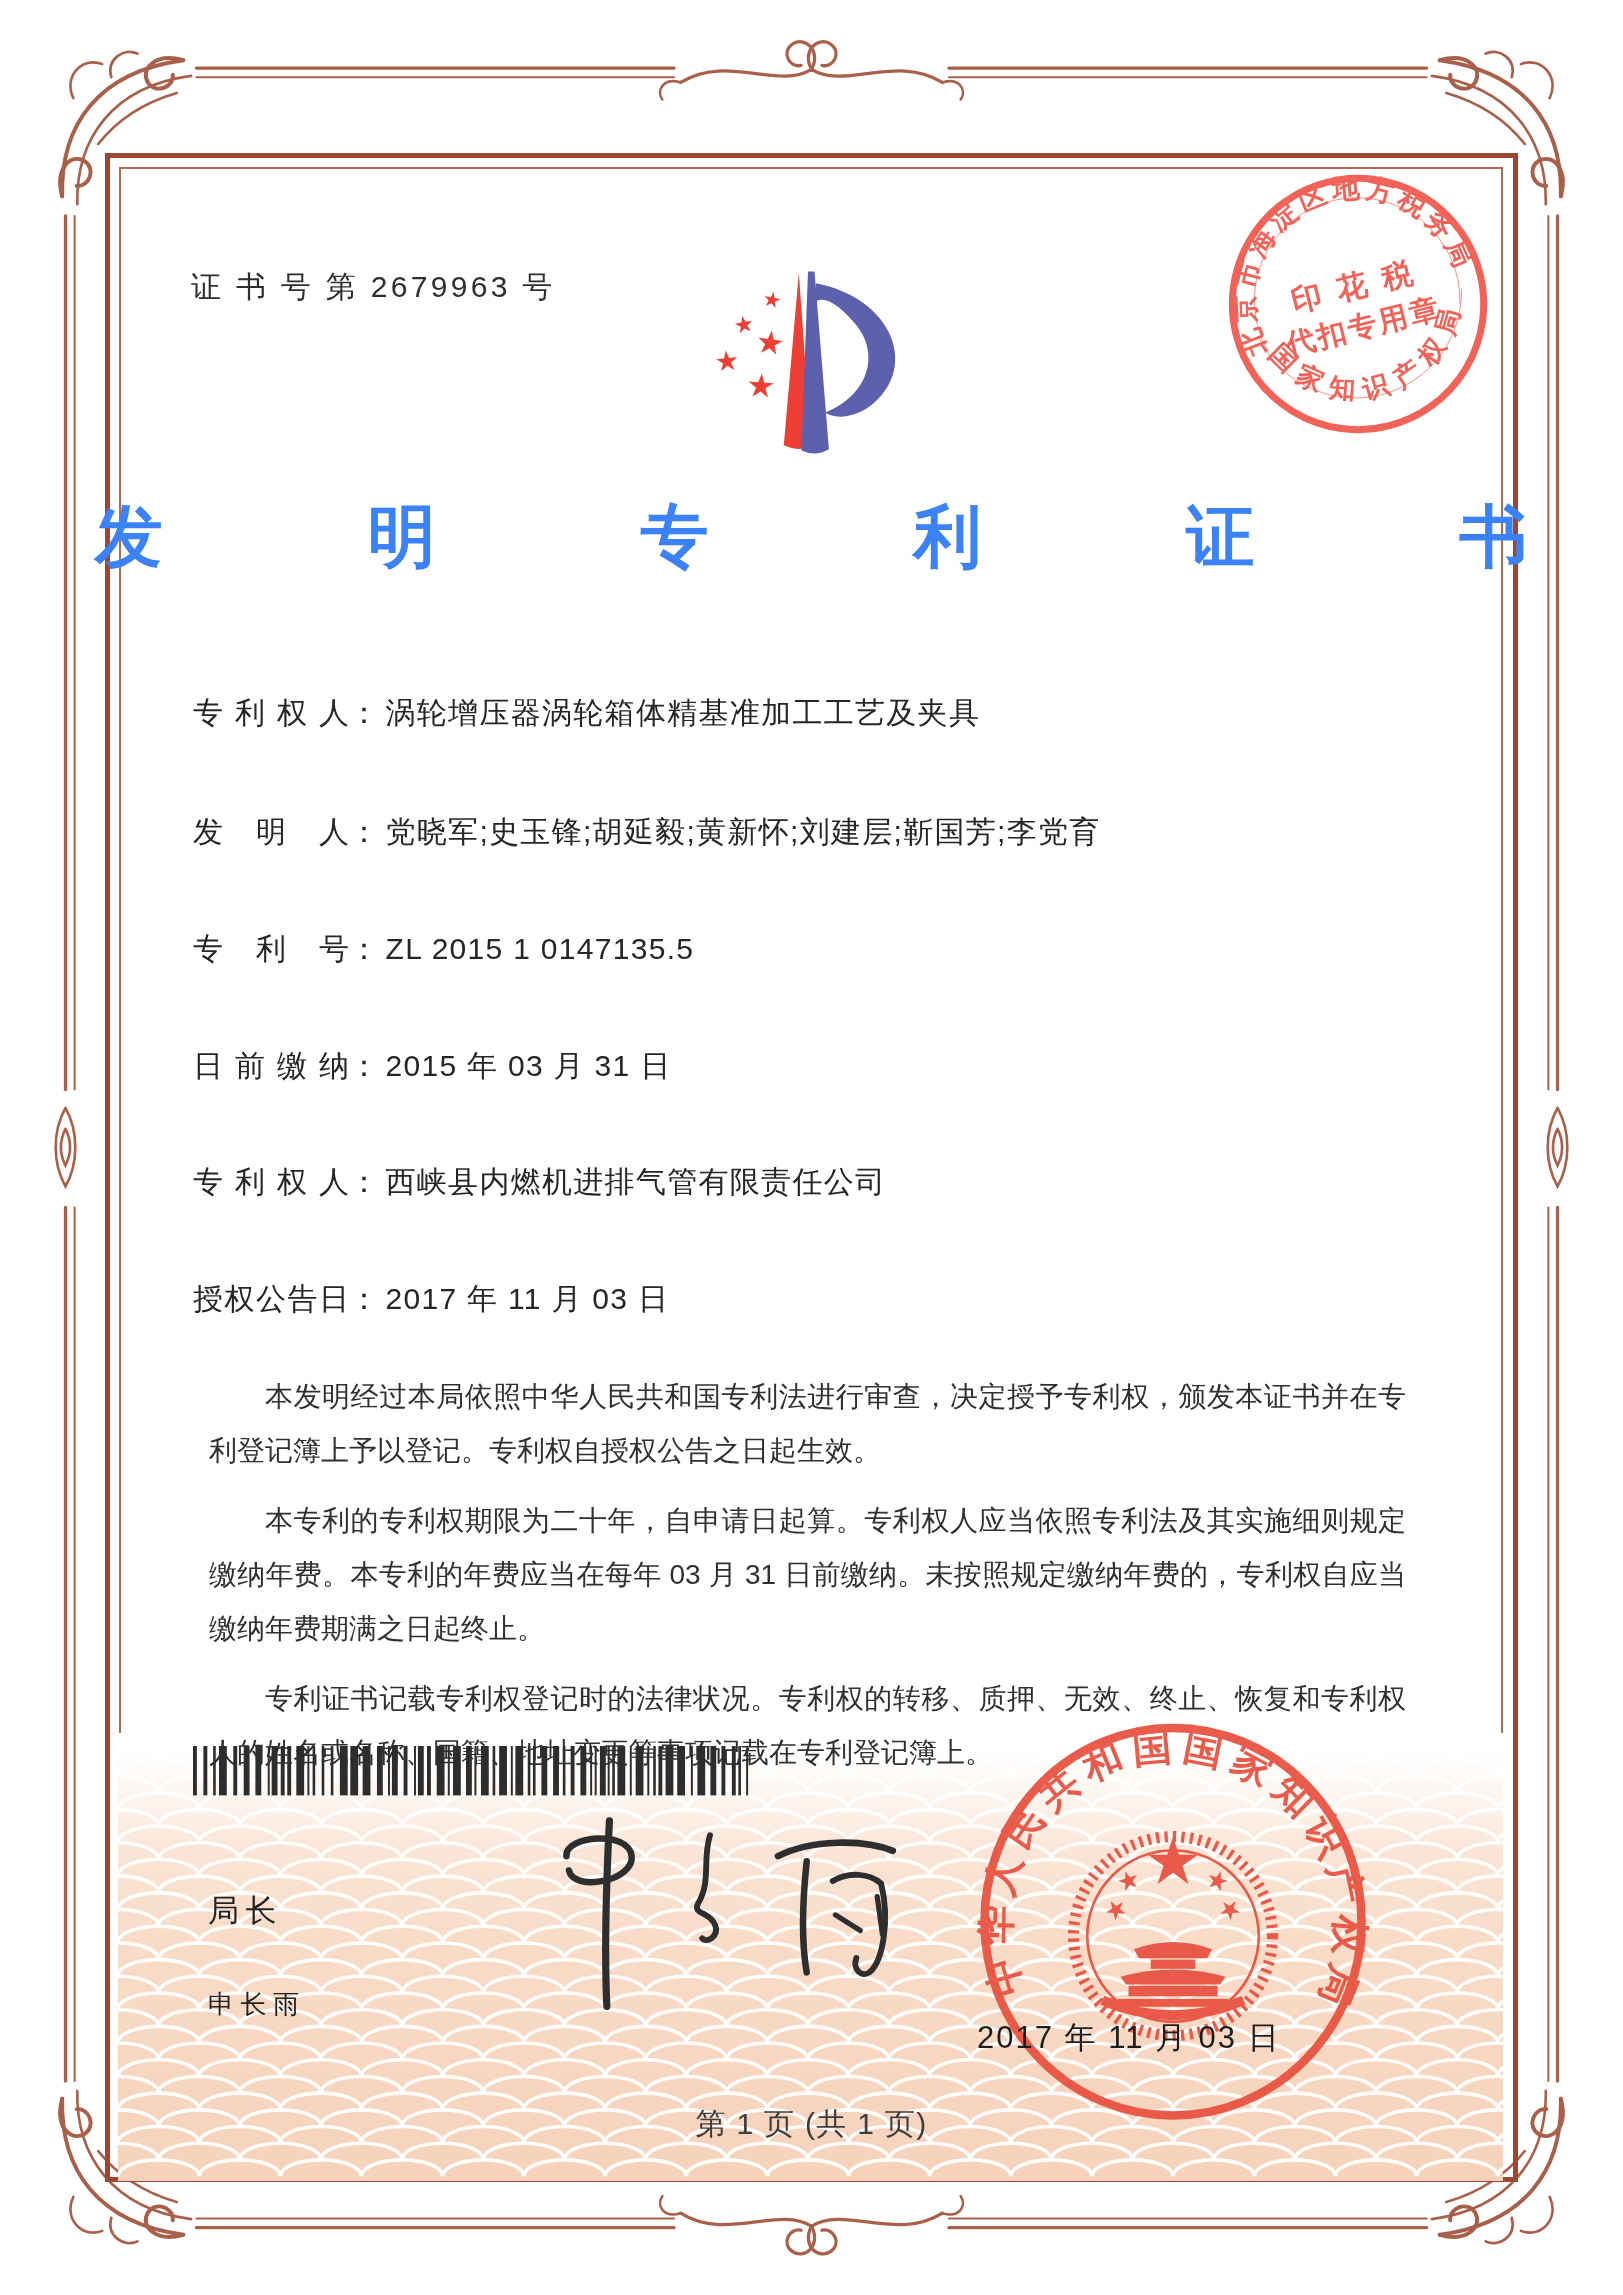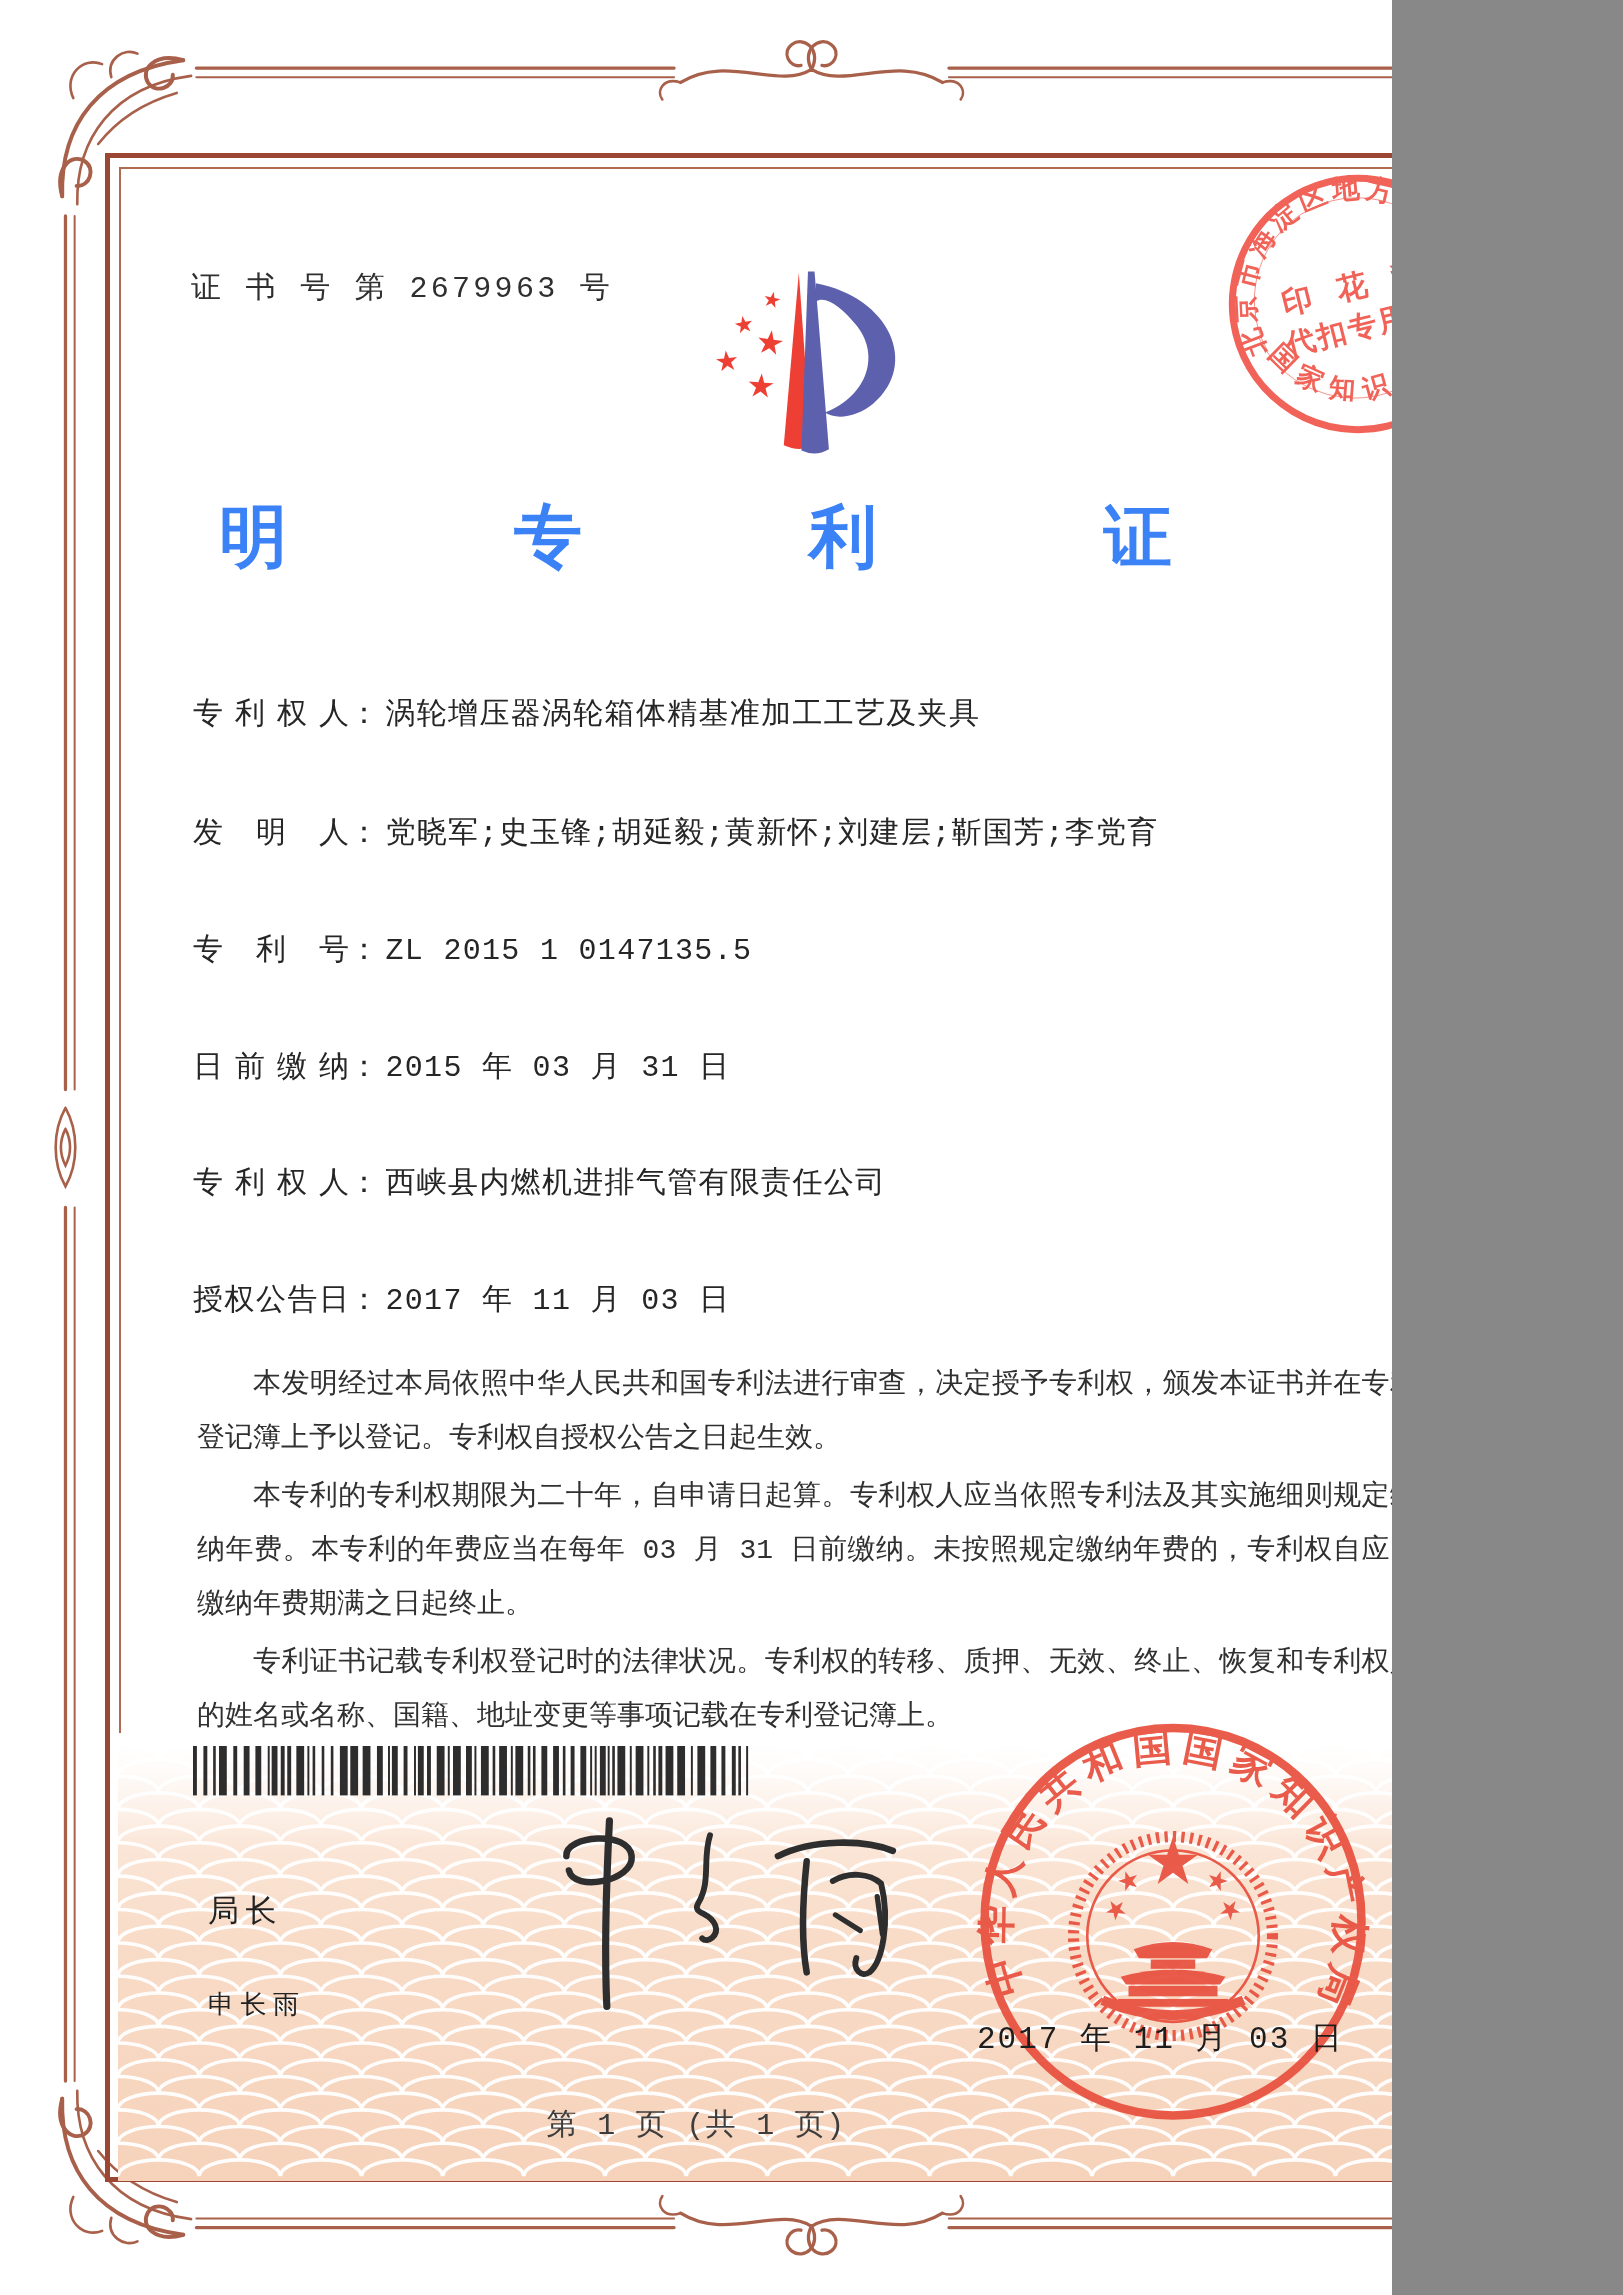--- a/index.html
+++ b/index.html
@@ -1,37 +1,37 @@
 <!DOCTYPE html>
 <html style="font-size:10.5px"><head>
 <meta charset="utf-8">
 <style>
   html,body{margin:0;padding:0;background:#888;}
   .page{
-    position:relative;width:1392px;height:2295px;background:#ffffff;
+    position:relative;width:1623px;height:2295px;background:#ffffff;
     overflow:hidden;
-    font-family:Liberation Mono, monospace;
+    font-family:Liberation Sans, sans-serif;
     color:#2b2b2b;
   }
   .abs{position:absolute;}
   
   .border-svg{left:0;top:0;width:1623px;height:2295px;z-index:1;}
   .frame-thick{left:105px;top:153px;width:1413px;height:2029px;border:5.9px solid #9c4733;box-sizing:border-box;z-index:2;}
   .frame-thin{left:119px;top:167px;width:1384px;height:2000px;border:2px solid #b06a52;box-sizing:border-box;z-index:2;}
   
   .certno{left:191px;top:267px;font-size:30px;letter-spacing:3.3px;color:#2f2f2f;z-index:6;white-space:nowrap;}
   .title{left:calc(50% + 46px);top:492px;transform:translateX(-50%);font-size:68px;font-weight:600;
          letter-spacing:93px;white-space:nowrap;color:#3b82f6;z-index:6;}
   .field-row{left:193px;font-size:30px;z-index:6;white-space:nowrap;color:#262626;}
   .flabel{display:inline-block;width:156px;text-align:justify;text-align-last:justify;vertical-align:bottom;}
   .fcolon{display:inline-block;}
   .fvalue{margin-left:6.5px;letter-spacing:1.3px;}
   .bodytext{left:193px;top:1354px;width:1229px;font-size:28px;line-height:54px;text-align:justify;
             color:#303030;z-index:6;}
-  .bodytext p{margin:4px;text-indent:2em;}
+  .bodytext p{margin:16px;text-indent:2em;}
   .sig-role{left:208px;top:1890px;font-size:31px;letter-spacing:6.5px;z-index:7;color:#222;}
   .sig-name{left:208px;top:1987px;font-size:26px;letter-spacing:6.5px;z-index:7;color:#222;}
   .issue-date{left:977px;top:2017px;font-size:31px;letter-spacing:2px;z-index:9;color:#1d1d1d;white-space:nowrap;}
   .footer{left:50%;top:2104px;transform:translateX(-50%);font-size:30px;letter-spacing:1.3px;color:#3d3d3d;z-index:8;white-space:nowrap;}
   
   .logo-box{left:686px;top:257px;width:259px;height:204px;z-index:5;}
   .taxseal-box{left:1212px;top:158px;width:292px;height:292px;z-index:7;opacity:.92;}
   .waveband{left:118px;top:1733px;width:1385px;height:448px;z-index:3;
             background:linear-gradient(180deg,#ffffff 0%,#fcebdf 14%,#f8dcc8 45%,#f6d2ba 100%);}
   .wavefade{left:118px;top:1733px;width:1385px;height:118px;z-index:4;

